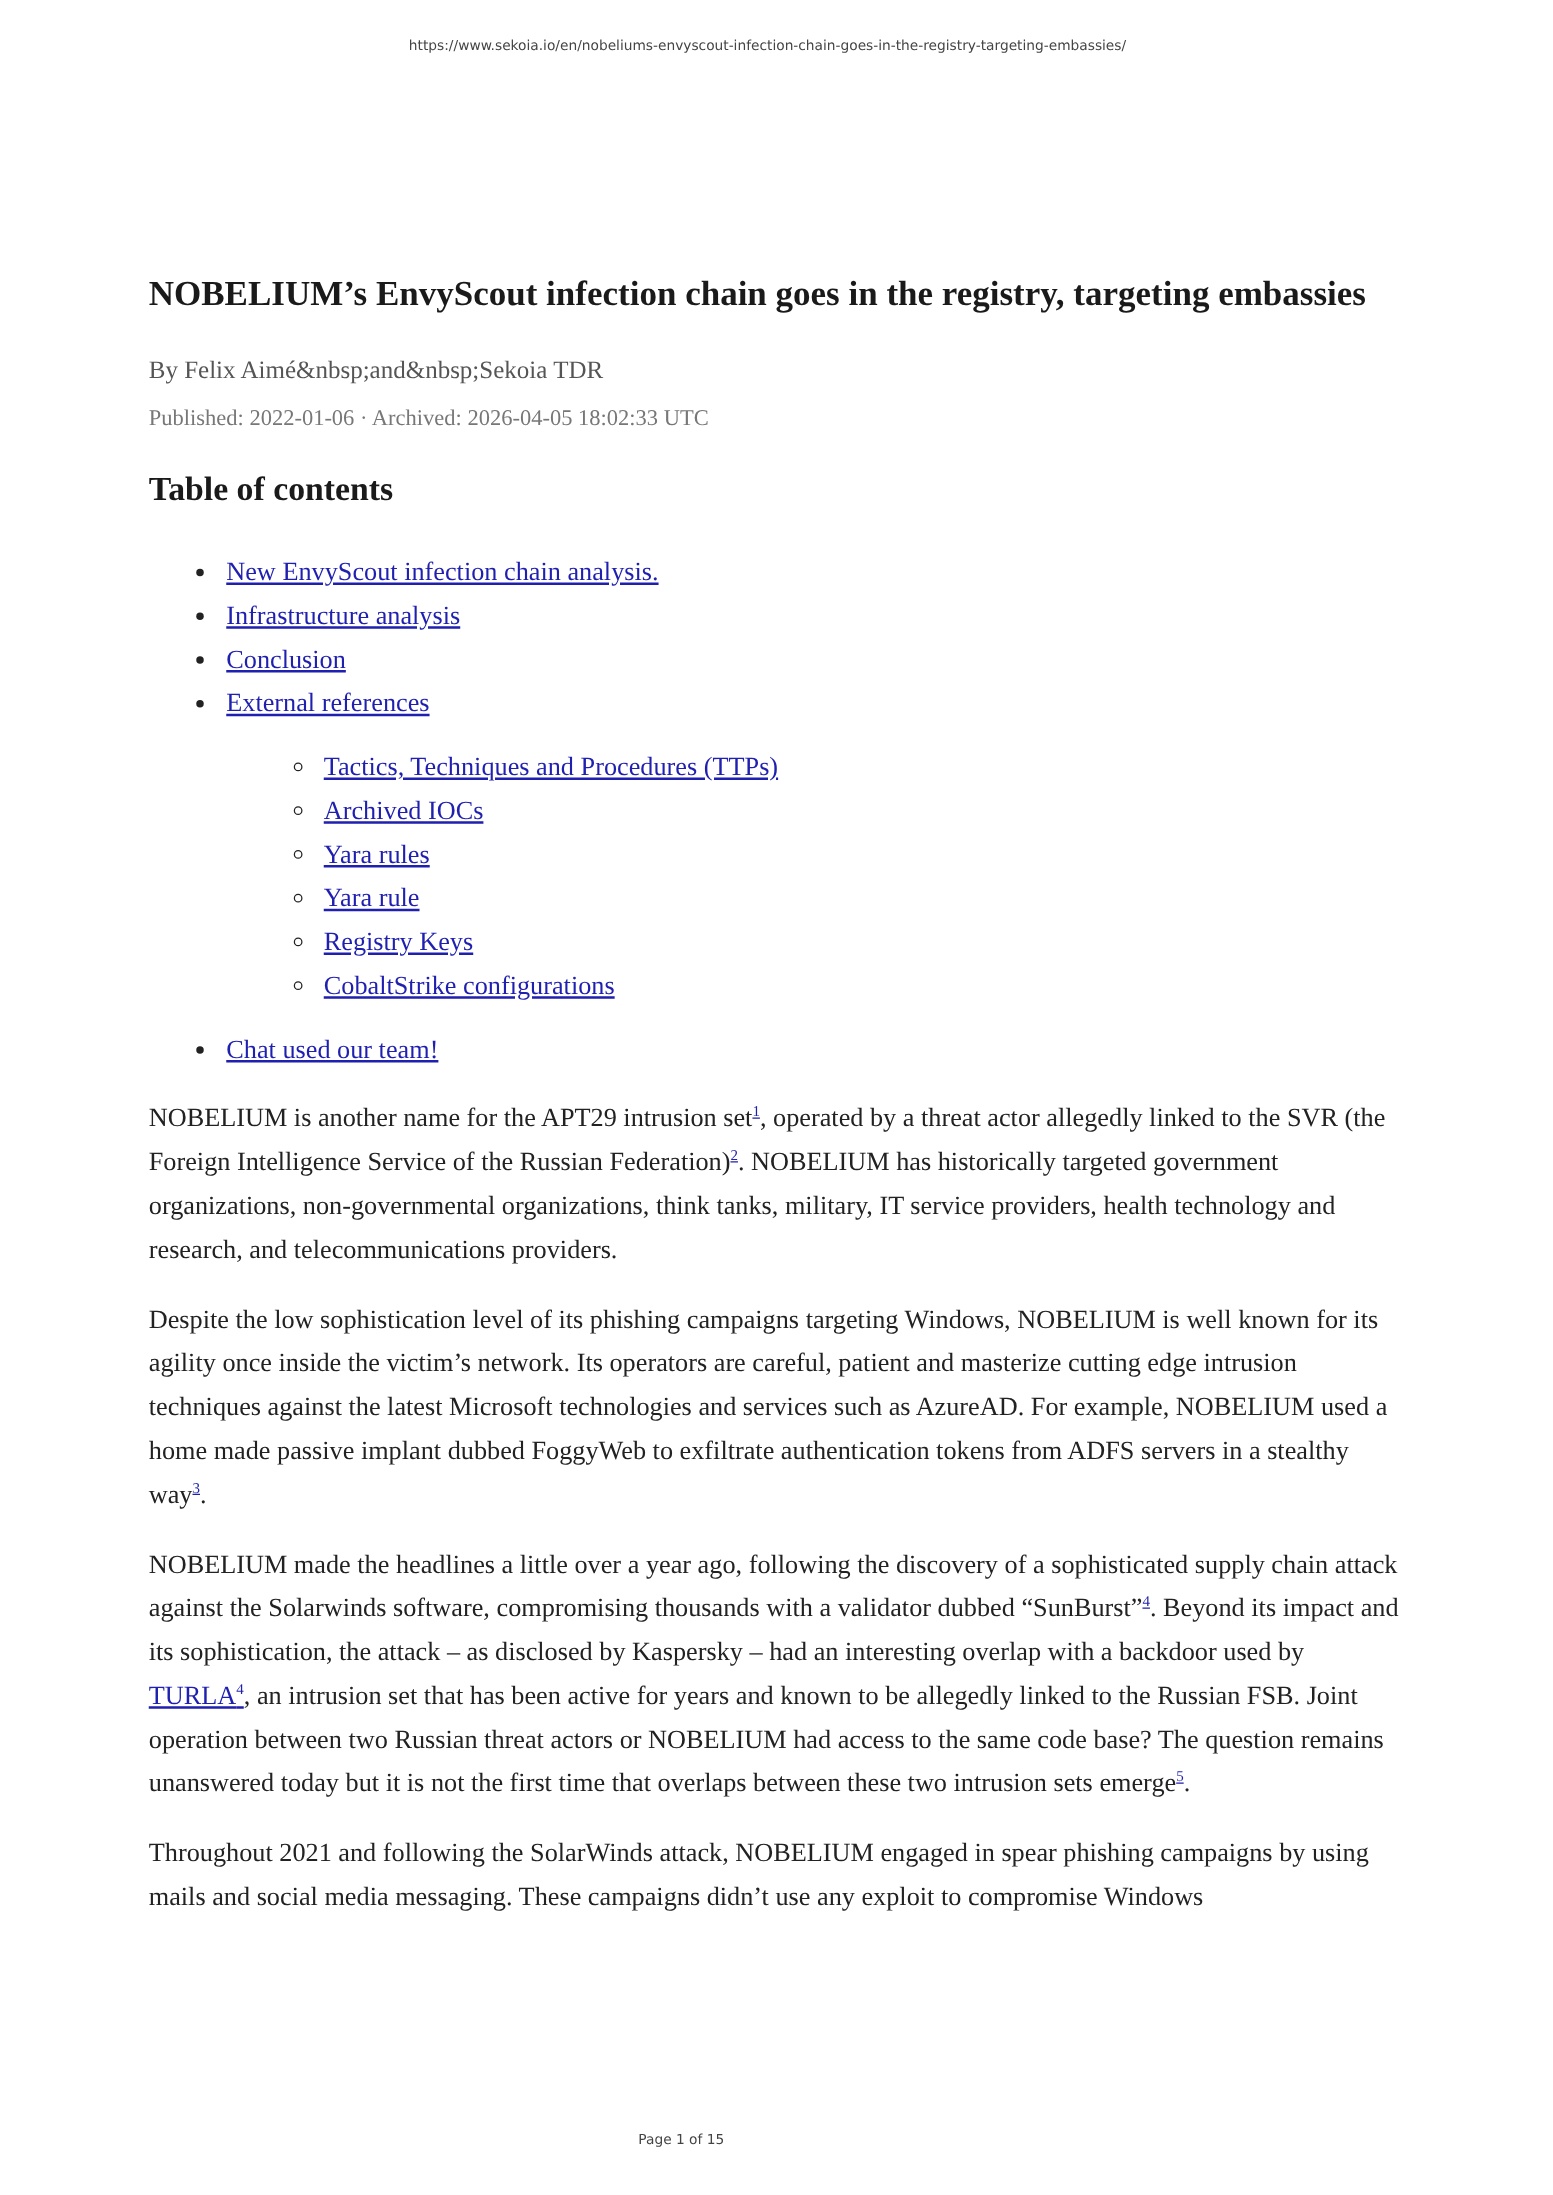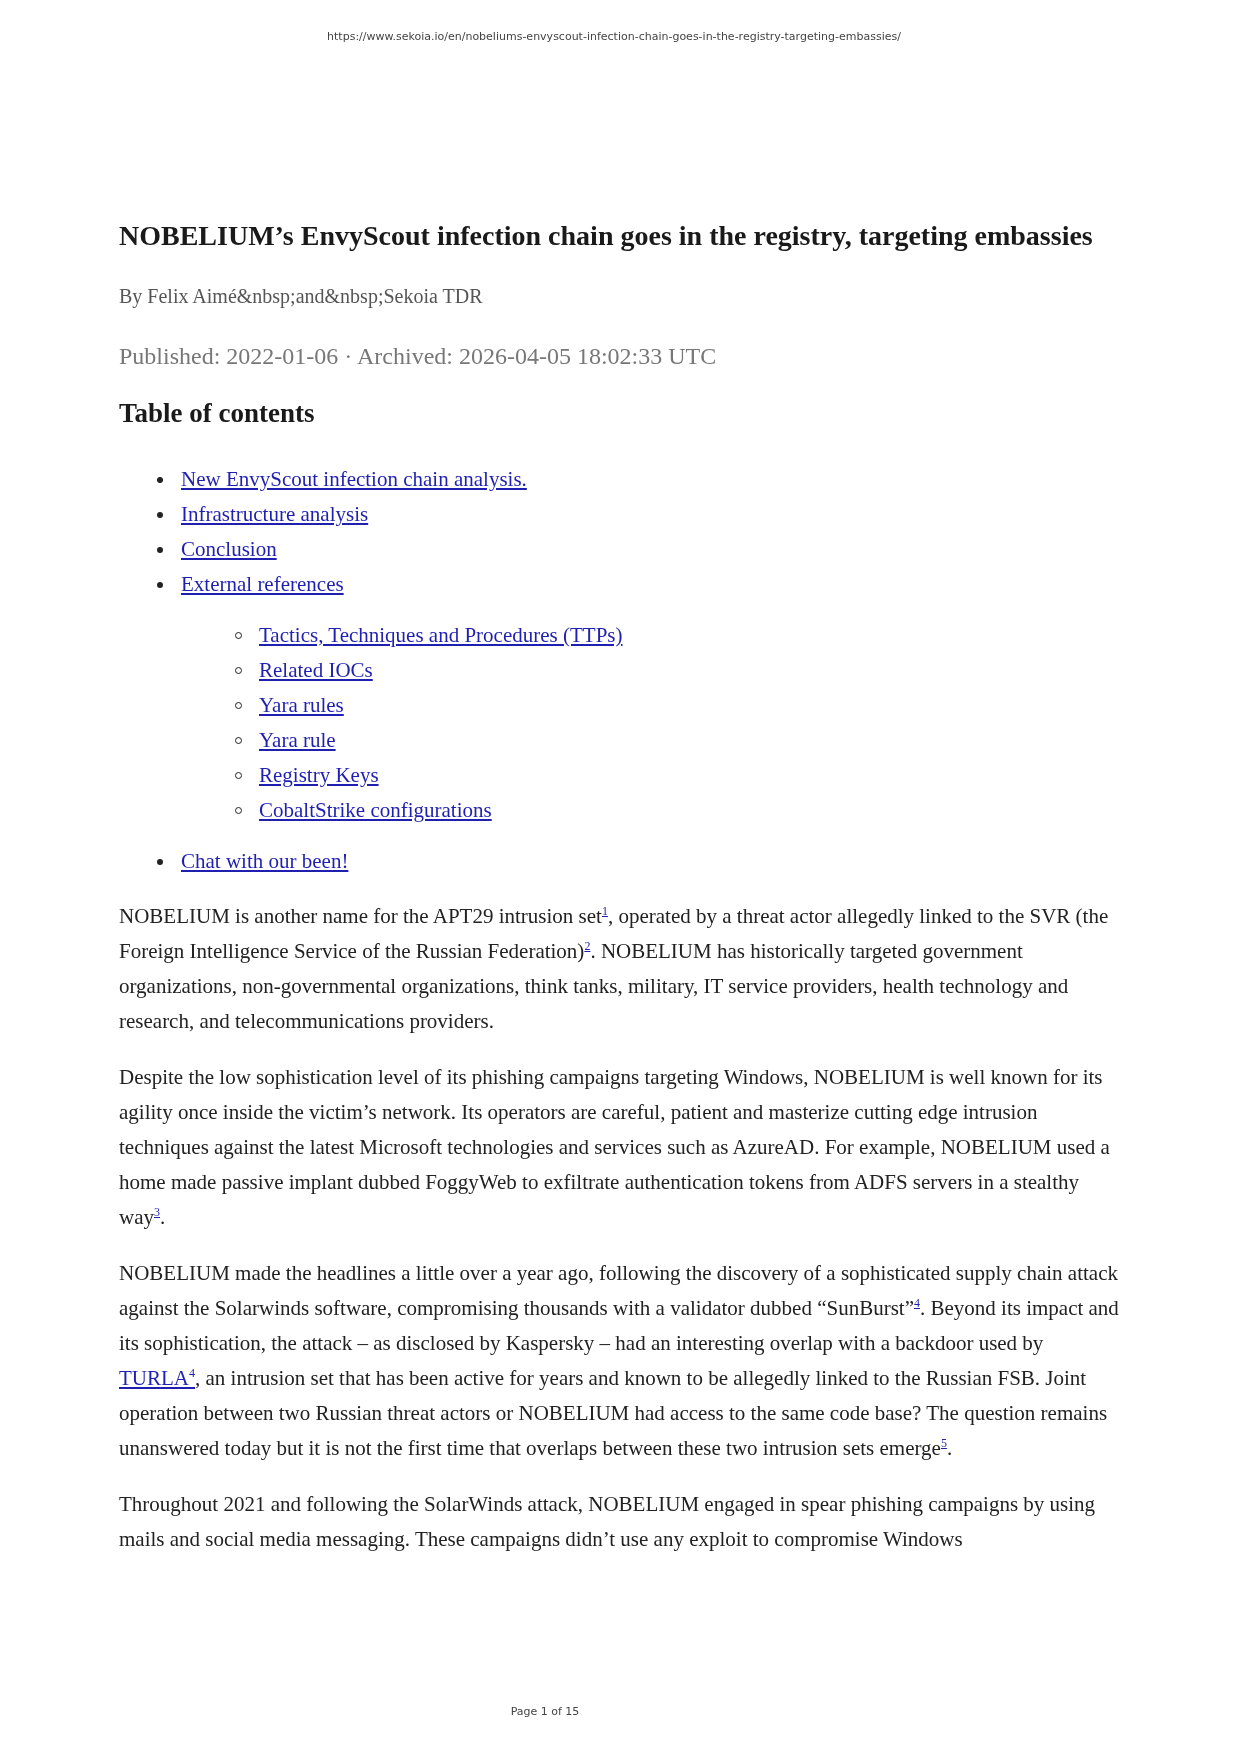--- a/index.html
+++ b/index.html
@@ -39,22 +39,22 @@
       color: #1a1a1a;
       font-family: "Liberation Serif", serif;
     }
     .byline {
       margin-top: 18px;
       font-size: 20px;
       color: #555555;
       line-height: 28px;
     }
     .meta {
-      margin-top: 34px;
-      font-size: 24px;
+      margin-top: 12px;
+      font-size: 18px;
       color: #777777;
       line-height: 24px;
     }
     h2.toc-title {
       margin: 28px 0 0 0;
       font-size: 27px;
       font-weight: bold;
       color: #1a1a1a;
       line-height: 34px;
     }
@@ -138,28 +138,28 @@
   <div class="meta">Published: 2022-01-06 · Archived: 2026-04-05 18:02:33 UTC</div>
 
   <h2 class="toc-title">Table of contents</h2>
   <ul class="toc">
     <li><a href="#">New EnvyScout infection chain analysis.</a></li>
     <li><a href="#">Infrastructure analysis</a></li>
     <li><a href="#">Conclusion</a></li>
     <li><a href="#">External references</a>
       <ul>
         <li><a href="#">Tactics, Techniques and Procedures (TTPs)</a></li>
-        <li><a href="#">Related IOCs</a></li>
+        <li><a href="#">Archived IOCs</a></li>
         <li><a href="#">Yara rules</a></li>
         <li><a href="#">Yara rule</a></li>
         <li><a href="#">Registry Keys</a></li>
         <li><a href="#">CobaltStrike configurations</a></li>
       </ul>
     </li>
-    <li><a href="#">Chat with our been!</a></li>
+    <li><a href="#">Chat used our team!</a></li>
   </ul>
 
   <div class="body-text">
     <p><span>NOBELIUM is another name for the APT29 intrusion set</span><sup class="fn"><a href="#">1</a></sup><span>, operated by a threat actor allegedly linked to the SVR (the Foreign Intelligence Service of the Russian Federation)</span><sup class="fn"><a href="#">2</a></sup><span>. NOBELIUM has historically targeted government organizations, non-governmental organizations, think tanks, military, IT service providers, health technology and research, and telecommunications providers.</span></p>
 
     <p><span>Despite the low sophistication level of its phishing campaigns targeting Windows, NOBELIUM is well known for its agility once inside the victim’s network. Its operators are careful, patient and masterize cutting edge intrusion techniques against the latest Microsoft technologies and services such as AzureAD. For example, NOBELIUM used a home made passive implant dubbed FoggyWeb to exfiltrate authentication tokens from ADFS servers in a stealthy way</span><sup class="fn"><a href="#">3</a></sup><span>.</span></p>
 
     <p><span>NOBELIUM made the headlines a little over a year ago, following the discovery of a sophisticated supply chain attack against the Solarwinds software, compromising thousands with a validator dubbed “SunBurst”</span><sup class="fn"><a href="#">4</a></sup><span>. Beyond its impact and its sophistication, the attack – as disclosed by Kaspersky – had an interesting overlap with a backdoor used by </span><a href="#"><span>TURLA</span><sup class="fn">4</sup></a><span>, an intrusion set that has been active for years and known to be allegedly linked to the Russian FSB. Joint operation between two Russian threat actors or NOBELIUM had access to the same code base? The question remains unanswered today but it is not the first time that overlaps between these two intrusion sets emerge</span><sup class="fn"><a href="#">5</a></sup><span>.</span></p>
 
     <p><span>Throughout 2021 and following the SolarWinds attack, NOBELIUM engaged in spear phishing campaigns by using mails and social media messaging. These campaigns didn’t use any exploit to compromise Windows</span></p>

